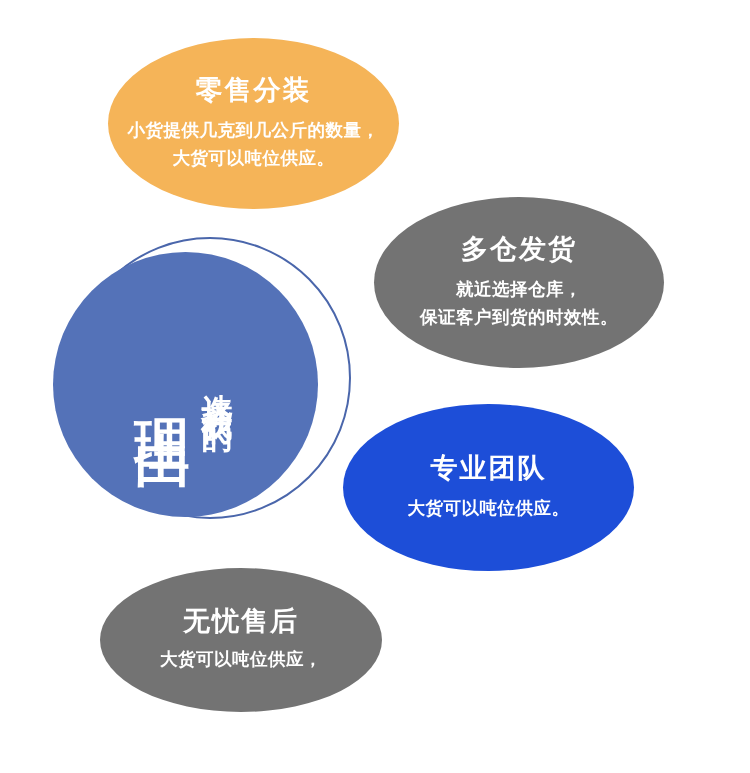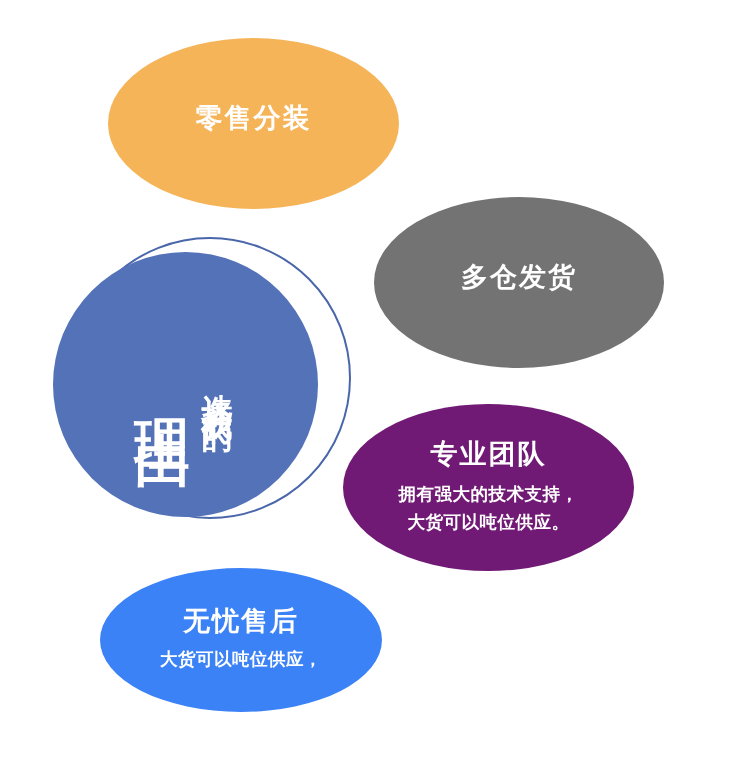--- a/index.html
+++ b/index.html
@@ -125,35 +125,42 @@
     margin-top: 6px;
   }
 </style>
 </head>
 <body>
 
 <div id="stage">
 
   <div class="bubble" id="bubble-retail" style="background: rgb(245, 180, 88);">
     <div class="bubble-title">零售分装</div>
+    <div class="bubble-lines">
+      <span class="bubble-line">小货提供几克到几公斤的数量，</span>
+      <span class="bubble-line">大货可以吨位供应。</span>
+    </div>
   </div>
 
   <div class="bubble" id="bubble-warehouse" style="background: #737373;">
     <div class="bubble-title">多仓发货</div>
+    <div class="bubble-lines">
+      <span class="bubble-line">就近选择仓库，</span>
+      <span class="bubble-line">保证客户到货的时效性。</span>
+    </div>
   </div>
 
-  <div class="bubble" id="bubble-team" style="background: #701a75;">
+  <div class="bubble" id="bubble-team" style="background: #1d4ed8;">
     <div class="bubble-title">专业团队</div>
     <div class="bubble-lines">
-      <span class="bubble-line">拥有强大的技术支持，</span>
       <span class="bubble-line">大货可以吨位供应。</span>
     </div>
   </div>
 
-  <div class="bubble" id="bubble-aftersales" style="background: #3b82f6;">
+  <div class="bubble" id="bubble-aftersales" style="background: #737373;">
     <div class="bubble-title">无忧售后</div>
     <div class="bubble-lines">
       <span class="bubble-line">大货可以吨位供应，</span>
     </div>
   </div>
 
   <div id="reason-core">
     <div id="reason-ring"></div>
     <div id="reason-disc"></div>
     <div id="reason-text">

